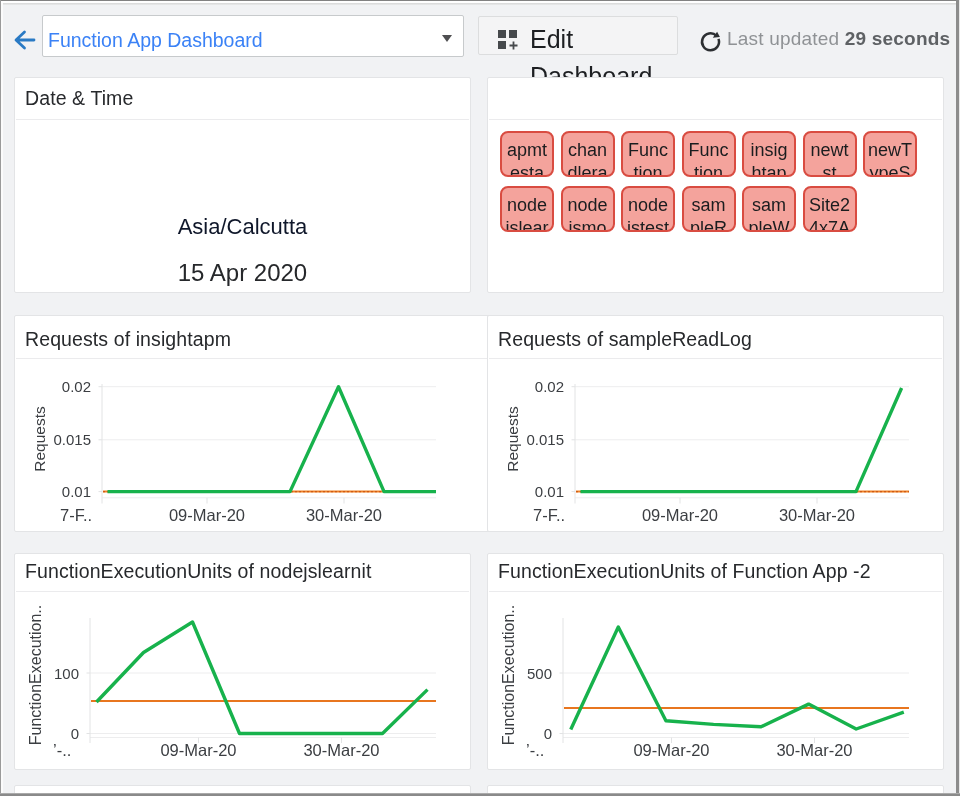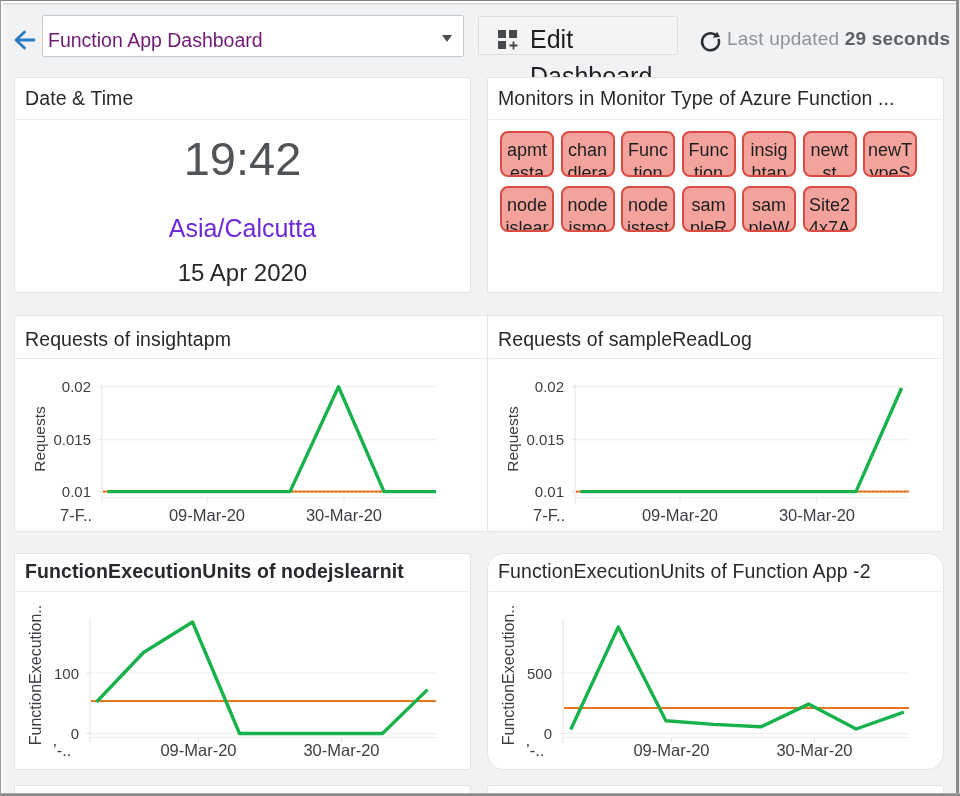--- a/index.html
+++ b/index.html
@@ -14,21 +14,21 @@
 .chip { position:absolute; width:54px; height:46px; background:#f4a39c; border:2px solid #d94c41; border-radius:8px; overflow:hidden; text-align:center; font-size:18px; line-height:23px; color:#1b1d1f; padding-top:6px; }
 </style>
 </head>
 <body>
 
 <svg class="abs" style="left:13px;top:30px" width="24" height="20">
   <path d="M21 10 H3.5 M11.5 2 L3 10 L11.5 18" fill="none" stroke="#2a7ac4" stroke-width="2.8" stroke-linecap="round" stroke-linejoin="round"></path>
 </svg>
 
 <div class="abs" style="left:42px;top:15px;width:422px;height:42px;background:#fff;border:1px solid #c7cacc;border-radius:2px;">
-  <div class="abs" style="left:5px;top:4px;height:40px;line-height:40px;font-size:19.5px;color:#701a75;">Function App Dashboard</div>
+  <div class="abs" style="left:5px;top:4px;height:40px;line-height:40px;font-size:19.5px;color:#3b82f6;">Function App Dashboard</div>
   <div class="abs" style="right:11px;top:19px;width:0;height:0;border-left:5.5px solid transparent;border-right:5.5px solid transparent;border-top:7.5px solid #4f4f51;"></div>
 </div>
 
 <div class="abs" style="left:478px;top:16px;width:200px;height:39px;background:#f4f4f5;border:1px solid #dcddde;border-radius:2px;">
   <svg class="abs" style="left:19px;top:13px" width="21" height="21">
     <rect x="0" y="0" width="8" height="8" fill="#46494c"></rect>
     <rect x="11" y="0" width="8" height="8" fill="#46494c"></rect>
     <rect x="0" y="11" width="8" height="8" fill="#46494c"></rect>
     <path d="M15.5 11.5 V 19.5 M11.5 15.5 H 19.5" stroke="#46494c" stroke-width="1.8" fill="none"></path>
   </svg>
@@ -37,27 +37,25 @@
 
 <svg class="abs" style="left:700px;top:31px" width="22" height="22">
   <path d="M 16.51 4.79 A 8.5 8.5 0 1 0 18.49 7.89" fill="none" stroke="#2c2f32" stroke-width="2.5"></path>
   <polygon points="12.8,6.7 19.9,6.0 17.1,0.7" fill="#2c2f32"></polygon>
 </svg>
 <div class="abs" style="left:727px;top:27.5px;height:22px;line-height:22px;font-size:19px;color:#8f9295;white-space:nowrap;letter-spacing:0.2px;">Last updated <b style="color:#5e6164;">29 seconds ago</b></div>
 
 <div class="card" style="left:14px;top:77px;width:457px;height:216px;padding-left:16px;">
   <div class="hdr" style="top:8.5px;">Date &amp; Time</div>
   <div class="divider" style="top:41px;"></div>
-  <div class="abs" style="left:0;right:0;top:53px;text-align:center;font-size:47px;color:#515456;">19:42</div>
-  <div class="abs" style="left:0;right:0;top:136px;text-align:center;font-size:25px;color:#6d28d9;">Asia/Calcutta</div>
+  <div class="abs" style="left:0;right:0;top:136px;text-align:center;font-size:22px;color:#0f172a;">Asia/Calcutta</div>
   <div class="abs" style="left:0;right:0;top:181px;text-align:center;font-size:24px;color:#26282b;">15 Apr 2020</div>
 </div>
 
 <div class="card" style="left:487px;top:77px;width:457px;height:216px;">
-  <div class="hdr" style="top:8.5px;">Monitors in Monitor Type of Azure Function ...</div>
   <div class="divider" style="top:41px;"></div>
 </div>
 <div id="chips">
 <div class="chip" style="left:500.0px;top:131px;">apmt<br>esta</div>
 <div class="chip" style="left:560.5px;top:131px;">chan<br>dlera</div>
 <div class="chip" style="left:621.0px;top:131px;">Func<br>tion</div>
 <div class="chip" style="left:681.5px;top:131px;">Func<br>tion</div>
 <div class="chip" style="left:742.0px;top:131px;">insig<br>htap</div>
 <div class="chip" style="left:802.5px;top:131px;">newt<br>st</div>
 <div class="chip" style="left:863.0px;top:131px;">newT<br>ypeS</div>
@@ -123,21 +121,21 @@
   <text x="46" y="206" font-size="16.5">7-F..</text>
   <text x="193" y="206" text-anchor="middle" font-size="16.5">09-Mar-20</text>
   <text x="330" y="206" text-anchor="middle" font-size="16.5">30-Mar-20</text>
   <line x1="89" y1="176.6" x2="422" y2="176.6" stroke="#ef8125" stroke-width="2"></line>
   <line x1="89" y1="176.6" x2="422" y2="176.6" stroke="#cf5a14" stroke-width="1.1" stroke-dasharray="2,2"></line>
   <polyline points="93.5,176.6 369,176.6 414.6,73" fill="none" stroke="#17b24c" stroke-width="3.4" stroke-linejoin="round"></polyline>
   <text x="30.5" y="124" text-anchor="middle" font-size="15.5" fill="#32353a" transform="rotate(-90 30.5 124)">Requests</text>
 </svg>
 
 <div class="card" style="left:14px;top:553px;width:457px;height:217px;">
-  <div class="hdr" style="top:6px;font-weight:bold;">FunctionExecutionUnits of nodejslearnit</div>
+  <div class="hdr" style="top:6px;">FunctionExecutionUnits of nodejslearnit</div>
   <div class="divider" style="top:37px;"></div>
 </div>
 <svg class="chart-svg" style="left:14px;top:553px" width="457" height="217" viewBox="0 0 457 217">
   <g stroke="#ededee" stroke-width="1">
     <line x1="76" y1="120" x2="422" y2="120"></line>
     <line x1="76" y1="180.5" x2="422" y2="180.5"></line>
     <line x1="76" y1="184.5" x2="422" y2="184.5"></line>
   </g>
   <g stroke="#e2e3e4" stroke-width="1">
     <line x1="76" y1="65" x2="76" y2="190"></line>
@@ -149,21 +147,21 @@
   <text x="65" y="125.5" text-anchor="end" font-size="15">100</text>
   <text x="65" y="186" text-anchor="end" font-size="15">0</text>
   <text x="39" y="203" font-size="16.5">’-..</text>
   <text x="184.5" y="203" text-anchor="middle" font-size="16.5">09-Mar-20</text>
   <text x="327.5" y="203" text-anchor="middle" font-size="16.5">30-Mar-20</text>
   <line x1="77" y1="148" x2="422" y2="148" stroke="#e8761f" stroke-width="2"></line>
   <polyline points="82.5,149 129.5,99.5 178.5,69 225.5,180.5 273,180.5 320.5,180.5 368.5,180.5 413.5,136.6" fill="none" stroke="#17b24c" stroke-width="3.4" stroke-linejoin="round"></polyline>
   <text x="27" y="122" text-anchor="middle" font-size="16" fill="#32353a" transform="rotate(-90 27 122)">FunctionExecution..</text>
 </svg>
 
-<div class="card" style="left:487px;top:553px;width:457px;height:217px;border-radius:16px;">
+<div class="card" style="left:487px;top:553px;width:457px;height:217px;">
   <div class="hdr" style="top:6px;">FunctionExecutionUnits of Function App -2</div>
   <div class="divider" style="top:37px;"></div>
 </div>
 <svg class="chart-svg" style="left:487px;top:553px" width="457" height="217" viewBox="0 0 457 217">
   <g stroke="#ededee" stroke-width="1">
     <line x1="76" y1="120" x2="422" y2="120"></line>
     <line x1="76" y1="180.5" x2="422" y2="180.5"></line>
     <line x1="76" y1="184.5" x2="422" y2="184.5"></line>
   </g>
   <g stroke="#e2e3e4" stroke-width="1">

